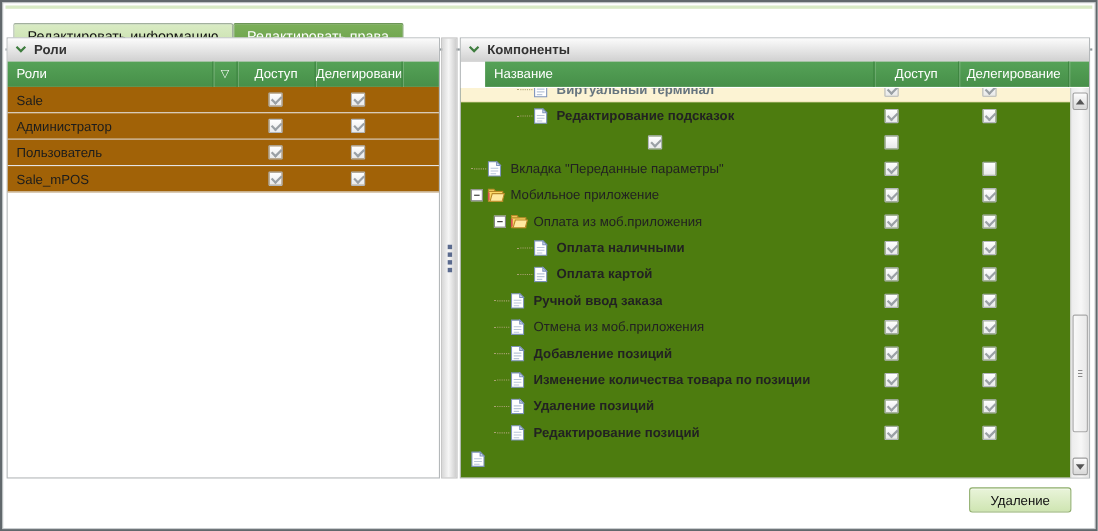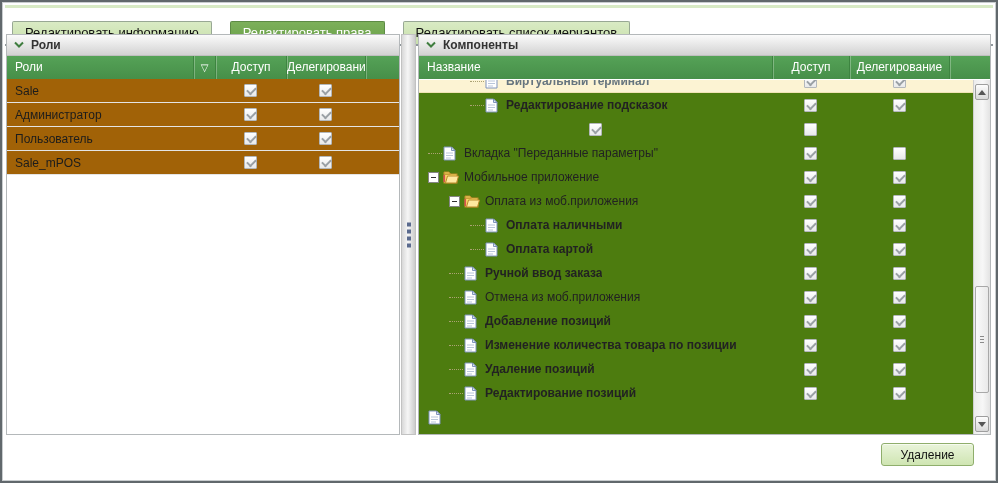--- a/index.html
+++ b/index.html
@@ -11,21 +11,21 @@
     background: #fff;
     border: 2px solid #61686c;
     box-shadow: inset 0 0 0 1px #c9cdcf;
     overflow: hidden;
   }
 
   
   .tabstrip {
     position: absolute; left: 3px; top: 3px; right: 3px; height: 41px;
     background: #fff; border-bottom: 2px solid #8f979b;
-    display: flex; align-items: flex-end; padding-left: 7px; gap: 18px; text-align: center;
+    display: flex; align-items: flex-end; padding-left: 7px; gap: 0; text-align: center;
   }
   .tabstrip::before {
     content:""; position:absolute; left:0; top:0; right:0; height:3px;
     background:#d8eac5;
   }
   .tab {
     height: 23px; line-height: 21px; padding: 0 12px;
     font-size: 13px; color: #111;
     background: linear-gradient(#d9ebc4, #c8e0ab);
     border: 1px solid #98a894; border-bottom: none;
@@ -51,21 +51,21 @@
     font-size: 12px; font-weight: bold; color: #333;
   }
   .chev { display:inline-flex; width:10px; height:8px; }
 
   .grid-header {
     height: 23px; display: grid; align-items: center;
     background: linear-gradient(#55a257, #478f49);
     color: #fff; font-size: 12px;
   }
   .grid-left  { grid-template-columns: 186px 22px 71px 79px 1fr; }
-  .grid-right { grid-template-columns: 353px 77px 100px 1fr; }
+  .grid-right { grid-template-columns: 353px 77px 100px 1fr; margin-left: 22px; }
   .hc { text-align: center; height: 23px; line-height: 23px;
         border-left: 1px solid #3d8440; box-shadow: inset 1px 0 0 rgba(255,255,255,.28);
         overflow: hidden; white-space: nowrap; }
   .hc.first { text-align: left; padding-left: 8px; border-left: none; box-shadow: none; }
   .hc.filter { font-size: 10px; cursor: pointer; }
 
   
   .role-row {
     display: grid; grid-template-columns: 186px 22px 71px 79px 1fr;
     height: 24px; align-items: center;
@@ -161,21 +161,20 @@
   }
 </style>
 </head>
 <body>
 
 <div class="page">
 
   <div class="tabstrip">
     <div class="tab">Редактировать информацию</div>
     <div class="tab active">Редактировать права</div>
-    <div class="tab">Редактировать список мерчантов</div>
   </div>
 
   <div class="panel panel-left">
     <div class="panel-title">
       <span class="chev">
         <svg width="10" height="8" viewBox="0 0 10 8">
             <polyline points="1,1.5 5,5.5 9,1.5" fill="none" stroke="#3f7d3f" stroke-width="2"></polyline>
           </svg>
       </span>
       <span>Роли</span>

